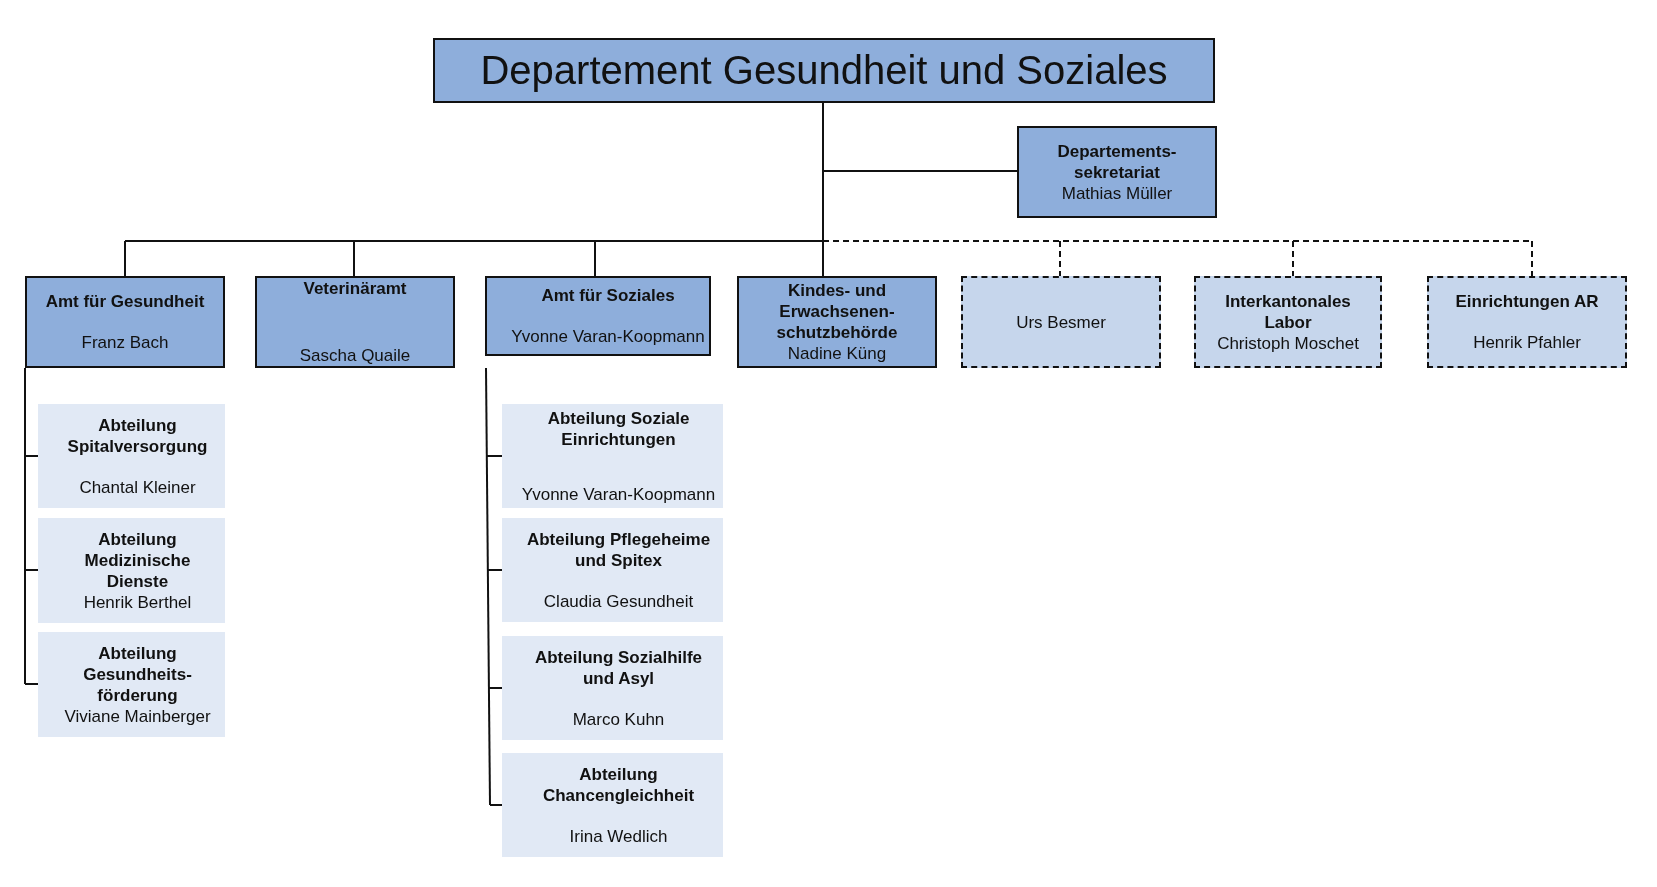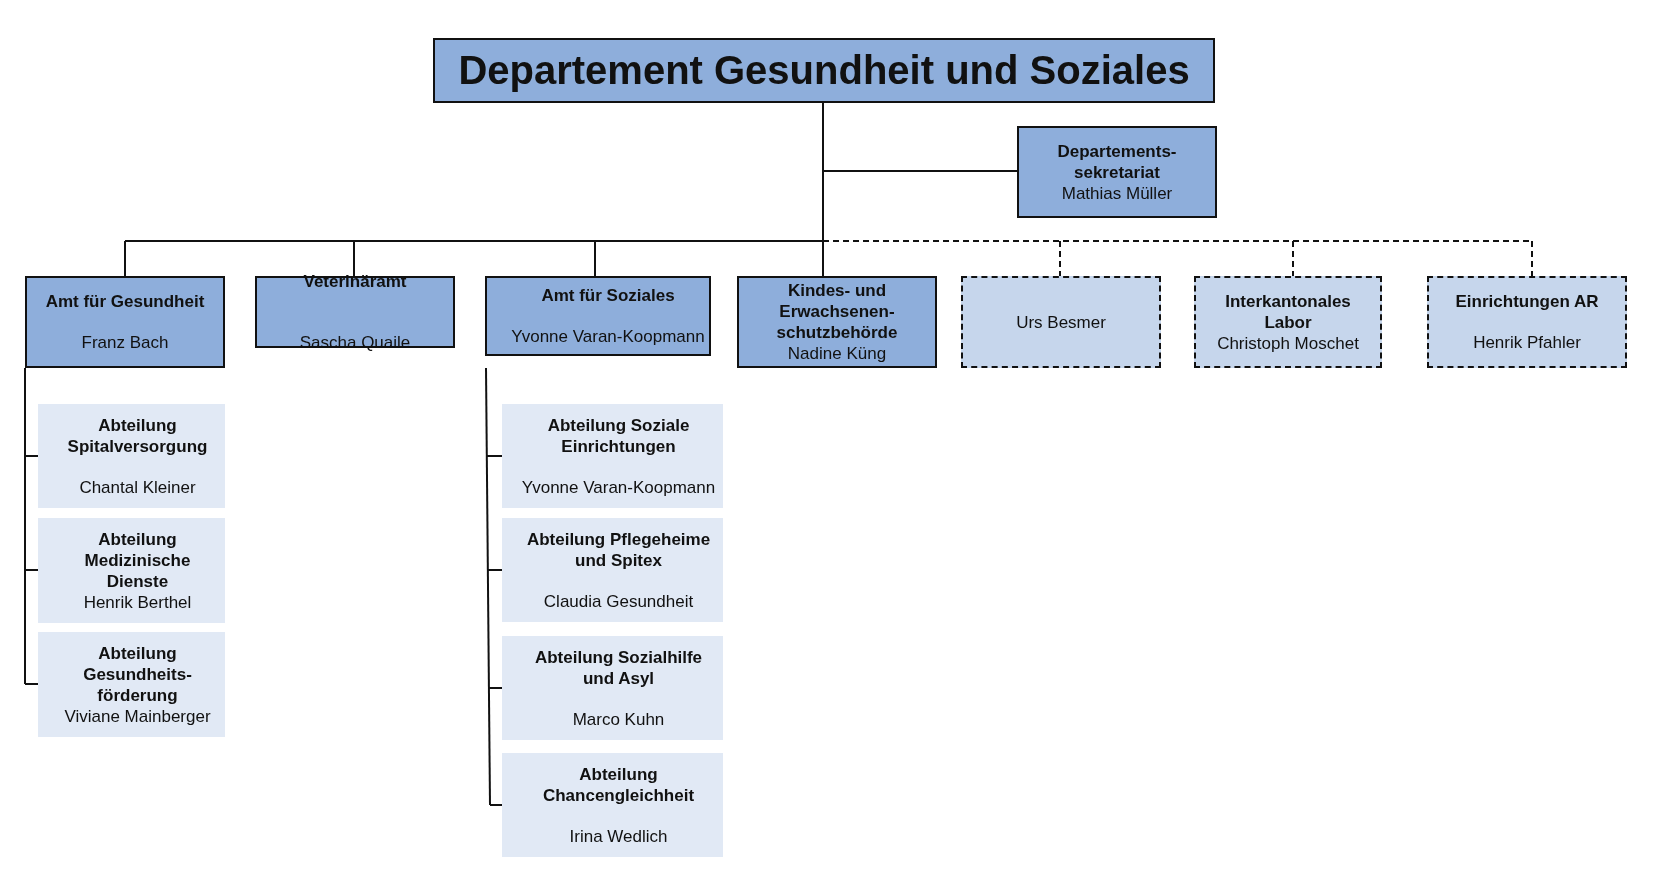--- a/index.html
+++ b/index.html
@@ -6,21 +6,21 @@
     body { width:1657px; height:887px; position:relative; overflow:hidden;
            font-family:"Liberation Sans", sans-serif; color:#111; }
     .box { position:absolute; box-sizing:border-box; display:flex; flex-direction:column;
            align-items:center; justify-content:center; text-align:center; }
     .dark { background:#8eaedb; border:2px solid #111; }
     .ext { background:#c6d6ec; border:2px dashed #111; }
     .sub { background:#e1e9f5;padding-left:12px; }
     .title { font-weight:bold; font-size:17px; line-height:21px; white-space:pre-line; }
     .name { font-size:17px; line-height:21px; }
     .gap { height:20px; }
-    .main-title { font-size:40px; font-weight:bold; }
+    .main-title { font-size:40px; font-weight:normal; }
     svg.lines { position:absolute; left:0; top:0; }
   </style>
 </head>
 <body>
 
 <svg class="lines" width="1657" height="887">
   <g stroke="#111" stroke-width="2" fill="none">
     <line x1="823" y1="103" x2="823" y2="276"></line>
     <line x1="823" y1="171" x2="1017" y2="171"></line>
     <line x1="125" y1="241" x2="823" y2="241"></line>
@@ -53,21 +53,21 @@
   <span class="title">Departements-
 sekretariat</span>
   <span class="name">Mathias Müller</span>
 </div>
 
 <div class="box dark" style="left:25px;top:276px;width:200px;height:92px;">
   <span class="title">Amt für Gesundheit</span>
   <div class="gap"></div>
   <span class="name">Franz Bach</span>
 </div>
-<div class="box dark" style="left:255px;top:276px;width:200px;height:72px;gap:20px;">
+<div class="box dark" style="left:255px;top:276px;width:200px;height:92px;gap:20px;">
   <span class="title">Veterinäramt</span>
   <div class="gap"></div>
   <span class="name">Sascha Quaile</span>
 </div>
 <div class="box dark" style="left:485px;top:276px;width:226px;height:80px;padding-left:20px;">
   <span class="title">Amt für Soziales</span>
   <div class="gap"></div>
   <span class="name">Yvonne Varan-Koopmann</span>
 </div>
 <div class="box dark" style="left:737px;top:276px;width:200px;height:92px;">
@@ -102,21 +102,21 @@
 Dienste</span>
   <span class="name">Henrik Berthel</span>
 </div>
 <div class="box sub" style="left:38px;top:632px;width:187px;height:105px;">
   <span class="title">Abteilung
 Gesundheits-
 förderung</span>
   <span class="name">Viviane Mainberger</span>
 </div>
 
-<div class="box sub" style="left:502px;top:404px;width:221px;height:104px;">
+<div class="box sub" style="left:502px;top:404px;width:221px;height:104px;gap:7px;">
   <span class="title">Abteilung Soziale
 Einrichtungen</span>
   <div class="gap"></div>
   <span class="name">Yvonne Varan-Koopmann</span>
 </div>
 <div class="box sub" style="left:502px;top:518px;width:221px;height:104px;">
   <span class="title">Abteilung Pflegeheime
 und Spitex</span>
   <div class="gap"></div>
   <span class="name">Claudia Gesundheit</span>

